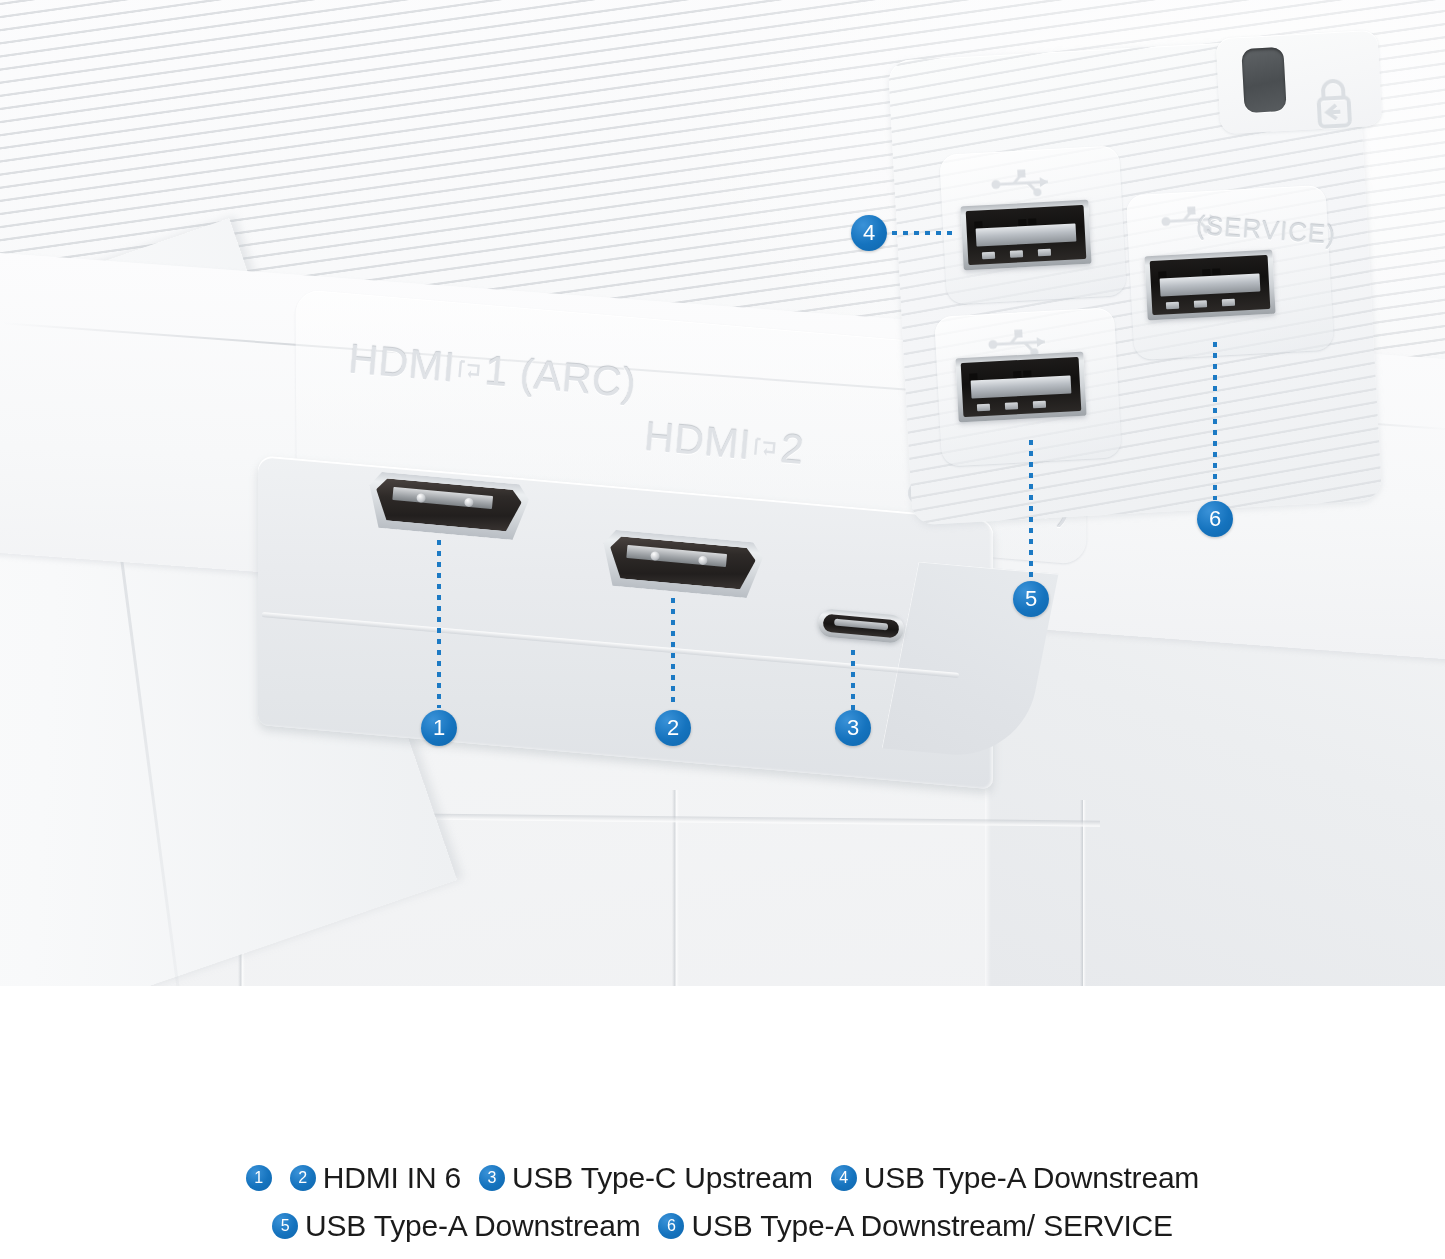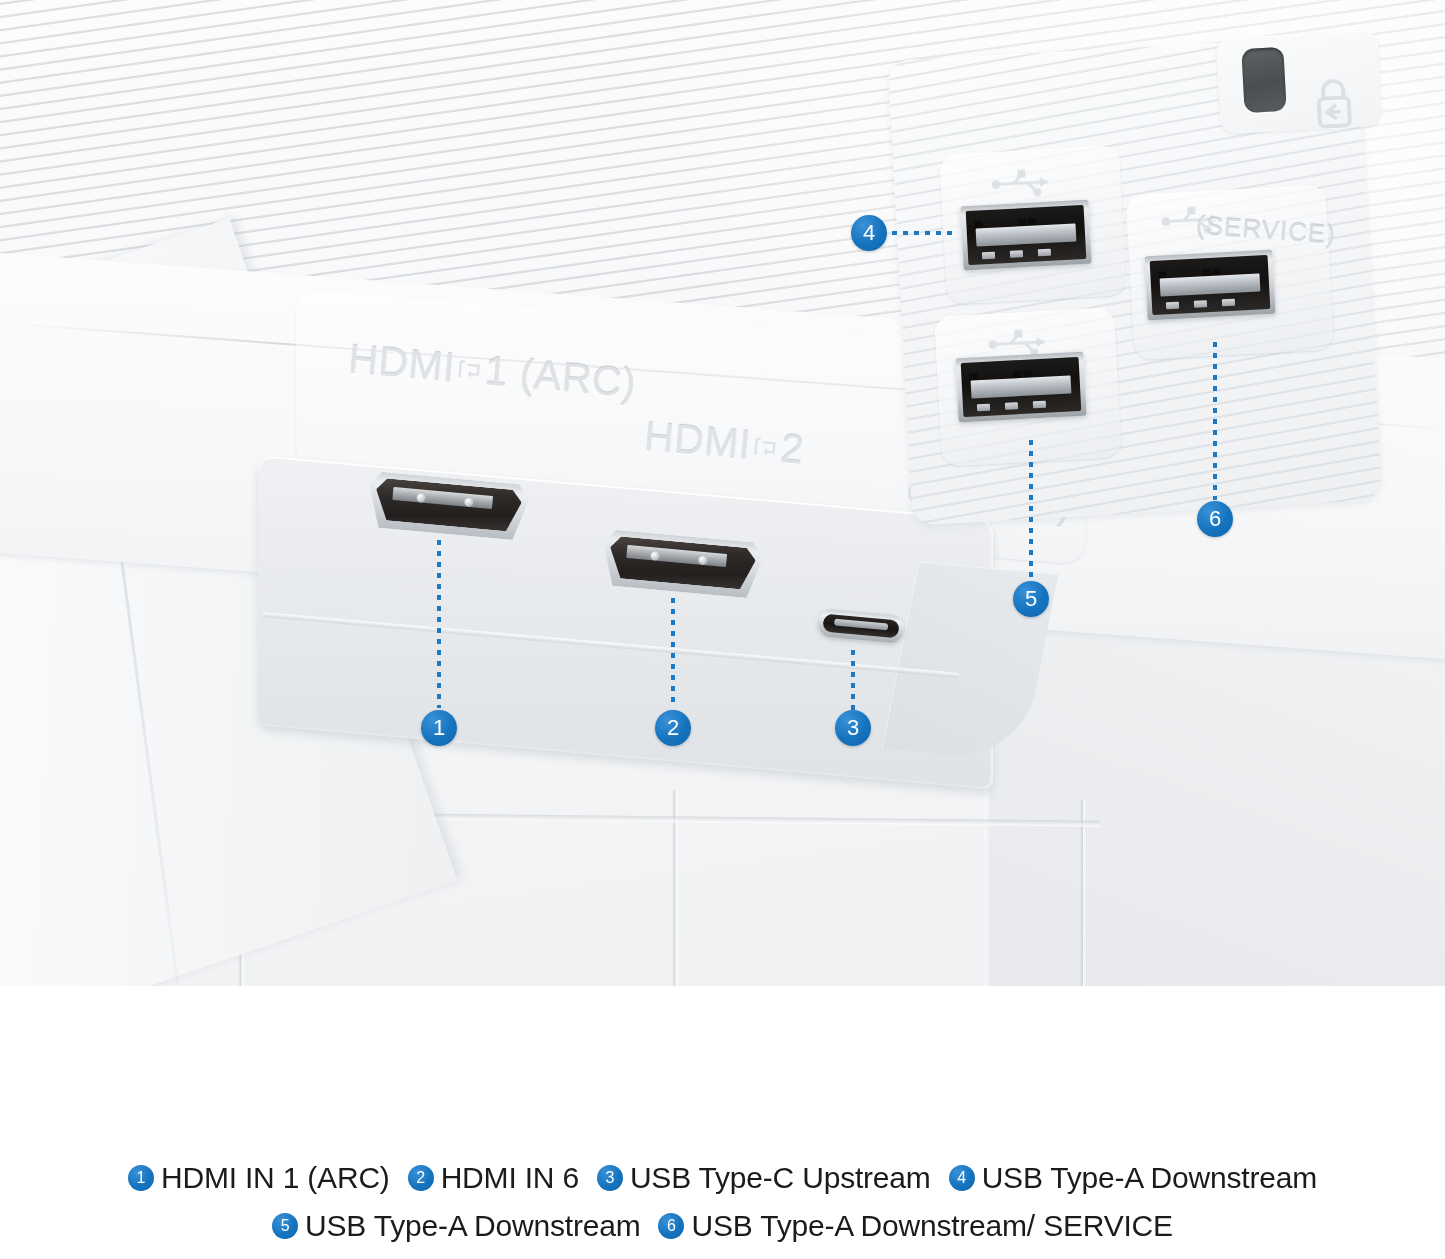--- a/index.html
+++ b/index.html
@@ -600,21 +600,20 @@
     <div class="cbadge" style="left:1013px; top:581px;">5</div>
     <div class="cbadge" style="left:1197px; top:501px;">6</div>
 
   </div>
 
   <div id="legend">
 
     <div class="legend-row" id="legend-row-1">
       <div class="legend-item">
         <span class="lbadge">1</span>
-        <span class="ltext">HDMI IN 1 (ARC)</span>
       </div>
       <div class="legend-item">
         <span class="lbadge">2</span>
         <span class="ltext">HDMI IN 6</span>
       </div>
       <div class="legend-item">
         <span class="lbadge">3</span>
         <span class="ltext">USB Type-C Upstream</span>
       </div>
       <div class="legend-item">

